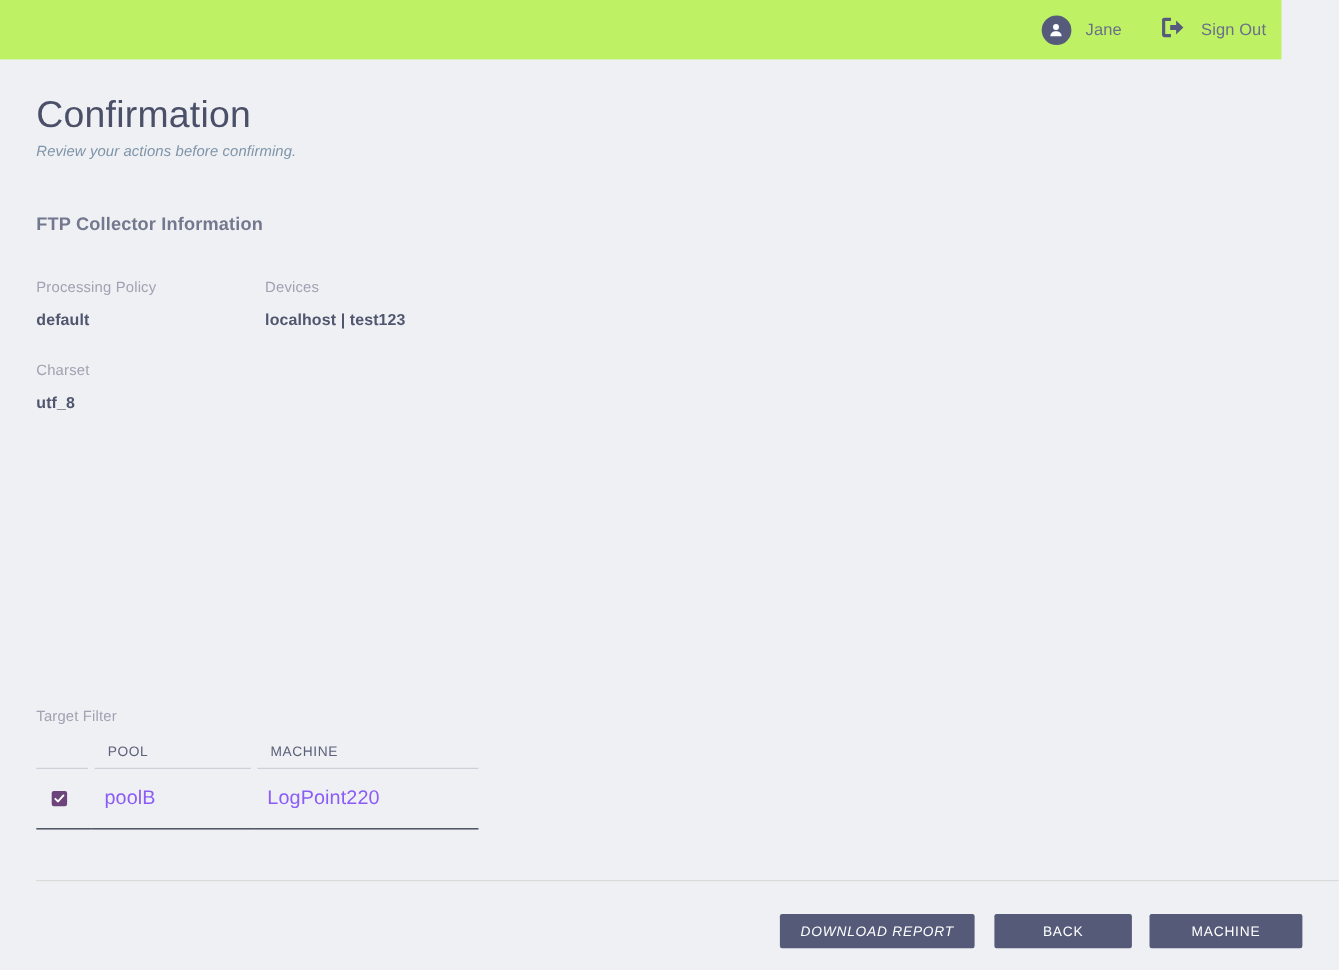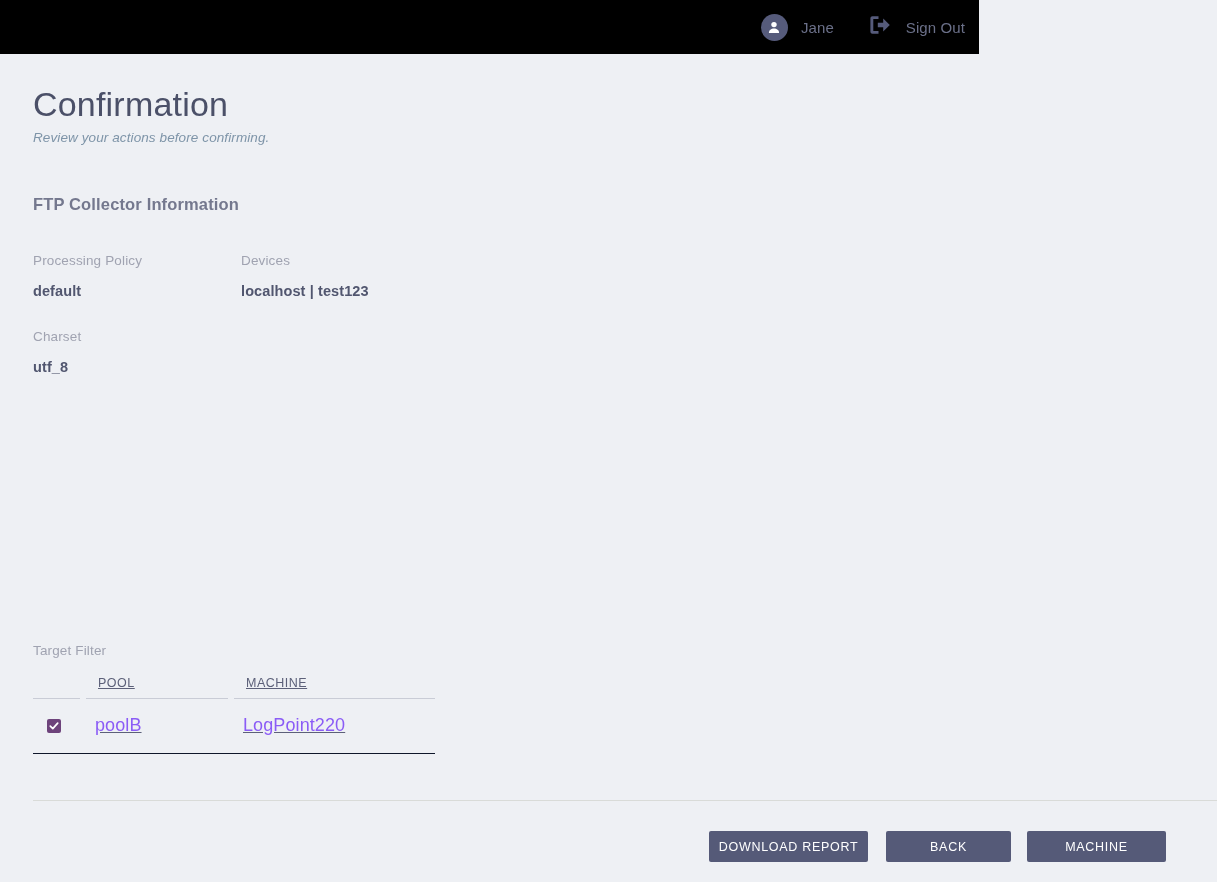--- a/index.html
+++ b/index.html
@@ -13,23 +13,23 @@
     font-family: "Liberation Sans", sans-serif;
     overflow: hidden;
     position: relative;
     color: #5c6079;
   }
 
   
   .topbar {
     position: absolute;
     top: 0; left: 0;
-    width: 979px;
+    width: 1165px;
     height: 54px;
-    background: #000000;
+    background: #bef264;
     display: flex;
     align-items: center;
     justify-content: flex-end;
     box-sizing: border-box;
     padding-right: 14px;
   }
   .user-block {
     display: flex;
     align-items: center;
     margin-right: 34px;
@@ -131,21 +131,20 @@
     font-size: 13.5px;
     color: #a0a3b1;
     letter-spacing: .15px;
   }
   .filter-table {
     position: absolute;
     left: 33px;
     top: 676px;
     width: 402px;
     border-collapse: collapse;
-    text-decoration: underline;
   }
   .filter-table th {
     text-align: left;
     font-size: 12.5px;
     font-weight: normal;
     color: #5c6079;
     letter-spacing: .5px;
     padding: 0 0 8px 0;
     border-bottom: 1px solid #c9ccd6;
   }
@@ -195,21 +194,21 @@
     background: #555a78;
     border: none;
     border-radius: 2px;
     color: #ffffff;
     font-family: "Liberation Sans", sans-serif;
     font-size: 12.5px;
     letter-spacing: .7px;
     cursor: pointer;
     padding: 0;
   }
-  .btn-download { width: 159px; }
+  .btn-download { width: 177px; font-style: italic; }
   .btn-back     { width: 125px; margin-left: 18px; }
   .btn-finish   { width: 139px; margin-left: 16px; }
 </style>
 </head>
 <body>
 
 <div class="topbar">
 
   <div class="user-block">
     <span class="avatar">

